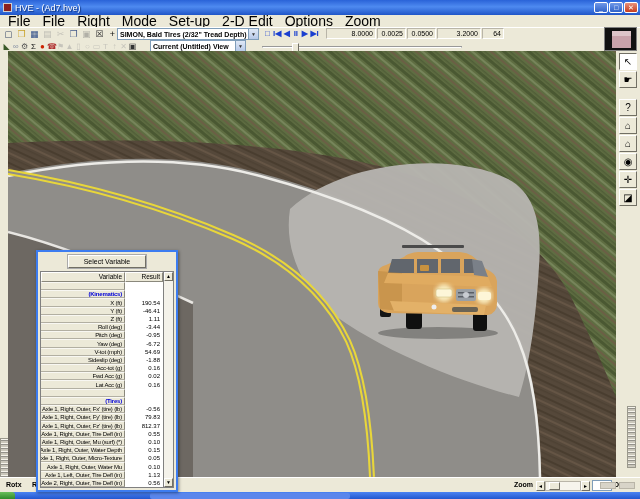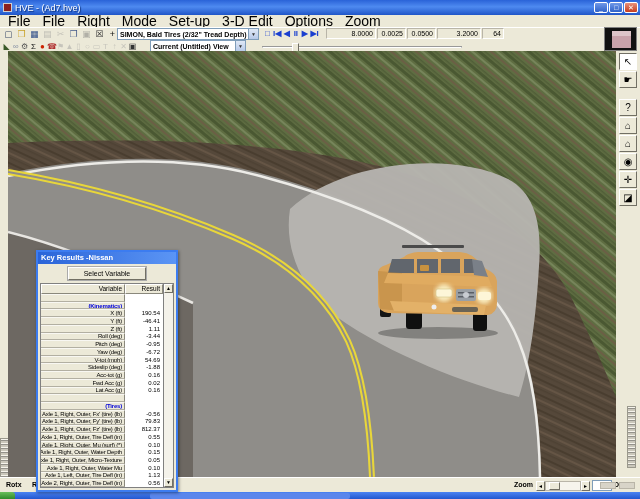--- a/index.html
+++ b/index.html
@@ -128,21 +128,21 @@
     <span class="win-btn close">✕</span>
   </span>
 </div>
 
 <div class="menubar">
     <span class="menu-item">File</span>
     <span class="menu-item">File</span>
     <span class="menu-item">Right</span>
     <span class="menu-item">Mode</span>
     <span class="menu-item">Set-up</span>
-    <span class="menu-item">3-D Edit</span>
+    <span class="menu-item">2-D Edit</span>
     <span class="menu-item">Options</span>
     <span class="menu-item">Zoom</span>
   </div>
 
 <div class="toolbar">
   <div class="tb-row tb-row1">
       <span class="tb-ic" style="color: rgb(58, 74, 106);">▢</span>
       <span class="tb-ic" style="color: rgb(201, 162, 39);">❒</span>
       <span class="tb-ic" style="color: rgb(51, 81, 138);">▦</span>
       <span class="tb-ic dis" style="color: rgb(136, 136, 136);">▤</span>
@@ -300,21 +300,20 @@
 </div>
 <div class="grip grip1"></div>
 <div class="grip grip2"></div>
 
 <div class="taskbar">
   <div class="start-sliver"></div>
   <div class="task-btn"></div>
 </div>
 
 <div class="kr-panel">
-  <div class="kr-title">Key Results -Nissan</div>
   <div class="kr-btnrow">
     <button class="kr-select">Select Variable</button>
   </div>
   <div class="kr-table">
     <div class="kr-main">
       <div class="kr-head">
         <span class="h h1">Variable</span>
         <span class="h h2">Result</span>
       </div>
       <div class="kr-rows">

